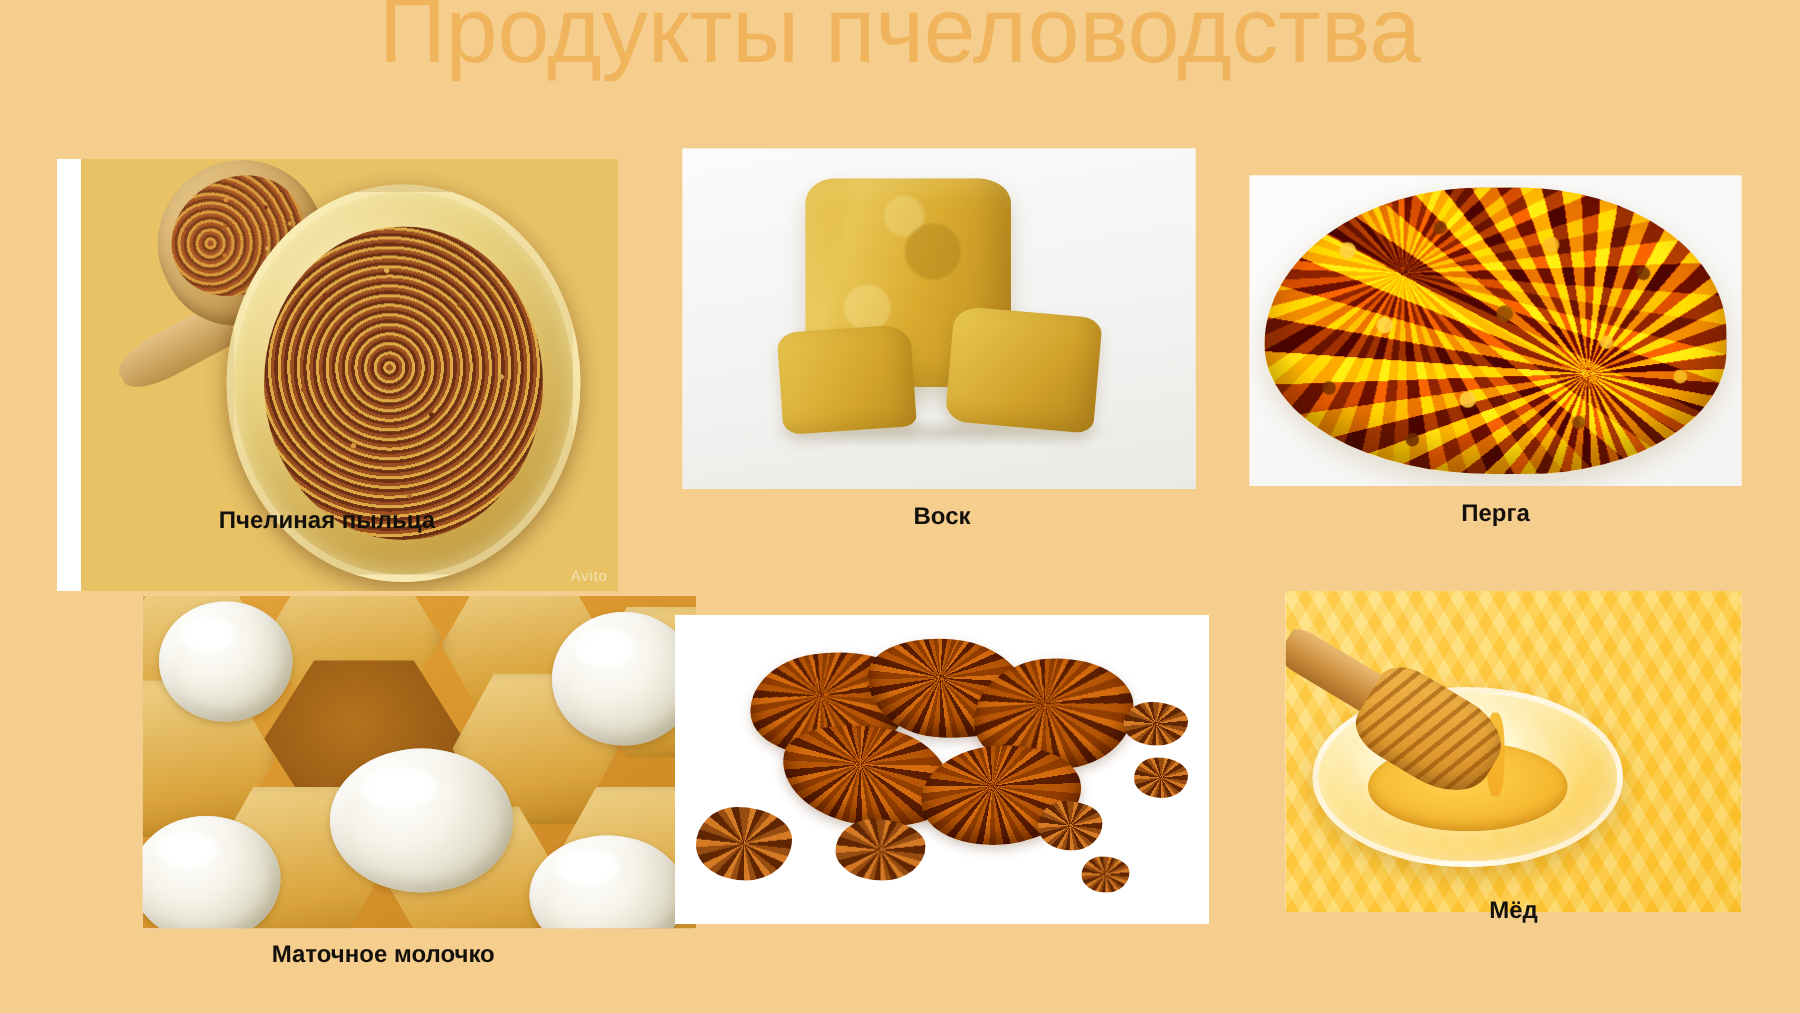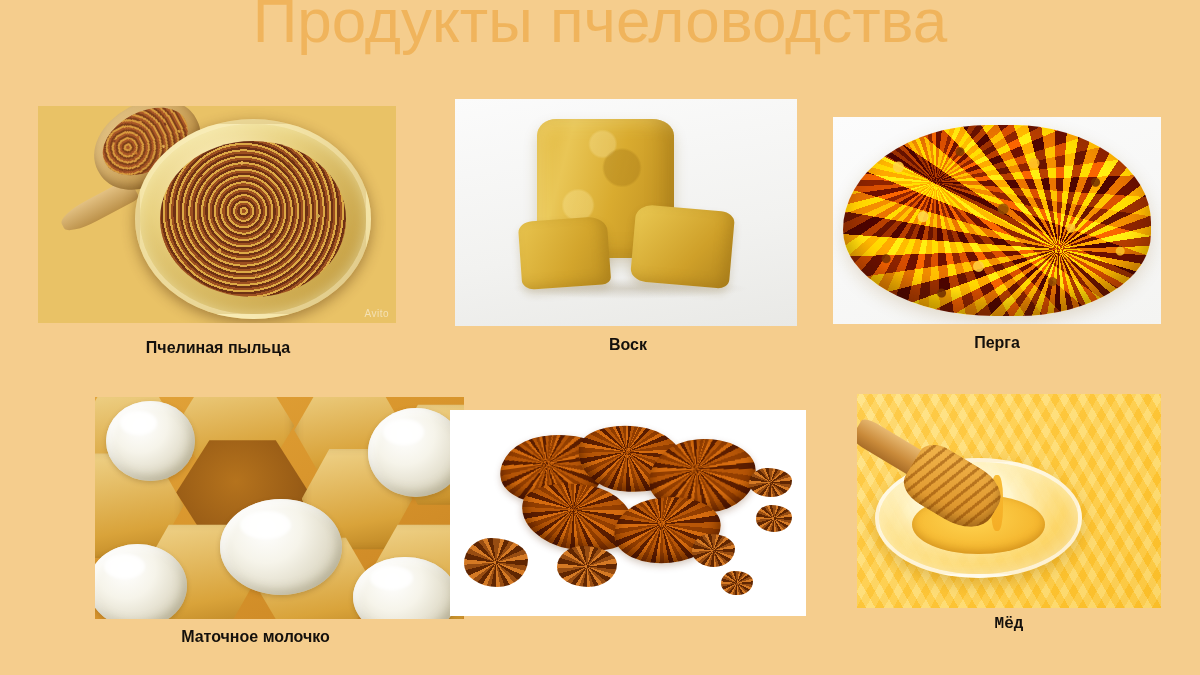--- a/index.html
+++ b/index.html
@@ -53,42 +53,42 @@
     text-align: center;
     color: #14100c;
     font-weight: bold;
     font-size: 16px;
     line-height: 28px;
     font-family: "Liberation Sans", sans-serif;
   }
 
   
   #card-pollen        { left: 38px;  top: 106px; width: 360px; }
-  #card-pollen .photo { width: 358px; height: 217px; }
+  #card-pollen .photo { width: 358px; height: 288px; padding-left: 16px; }
   #card-pollen .caption { top: 228px; }
 
   #card-wax           { left: 455px; top: 99px;  width: 346px; }
   #card-wax .photo    { width: 342px; height: 227px; }
   #card-wax .caption  { top: 232px; }
 
   #card-perga         { left: 833px; top: 117px; width: 328px; }
   #card-perga .photo  { width: 328px; height: 207px; }
   #card-perga .caption{ top: 212px; }
 
   #card-jelly          { left: 47px;  top: 397px; width: 369px; padding-left: 48px; }
   #card-jelly .photo   { width: 369px; height: 222px; }
   #card-jelly .caption { top: 226px; }
 
   #card-propolis          { left: 450px; top: 410px; width: 356px; }
   #card-propolis .photo   { width: 356px; height: 206px; }
   #card-propolis .caption { top: 207px; }
 
   #card-honey          { left: 857px; top: 394px; width: 304px; }
   #card-honey .photo   { width: 304px; height: 214px; }
-  #card-honey .caption { top: 216px; font-family: Liberation Mono, monospace; }
+  #card-honey .caption { top: 200px; }
 
   
 
   
   .art-pollen {
     width: 100%; height: 100%;
     background:
       repeating-linear-gradient(99deg,
         rgba(120,70,20,.28) 0px, rgba(120,70,20,.28) 2px,
         rgba(255,225,150,0) 2px, rgba(255,225,150,0) 17px),

